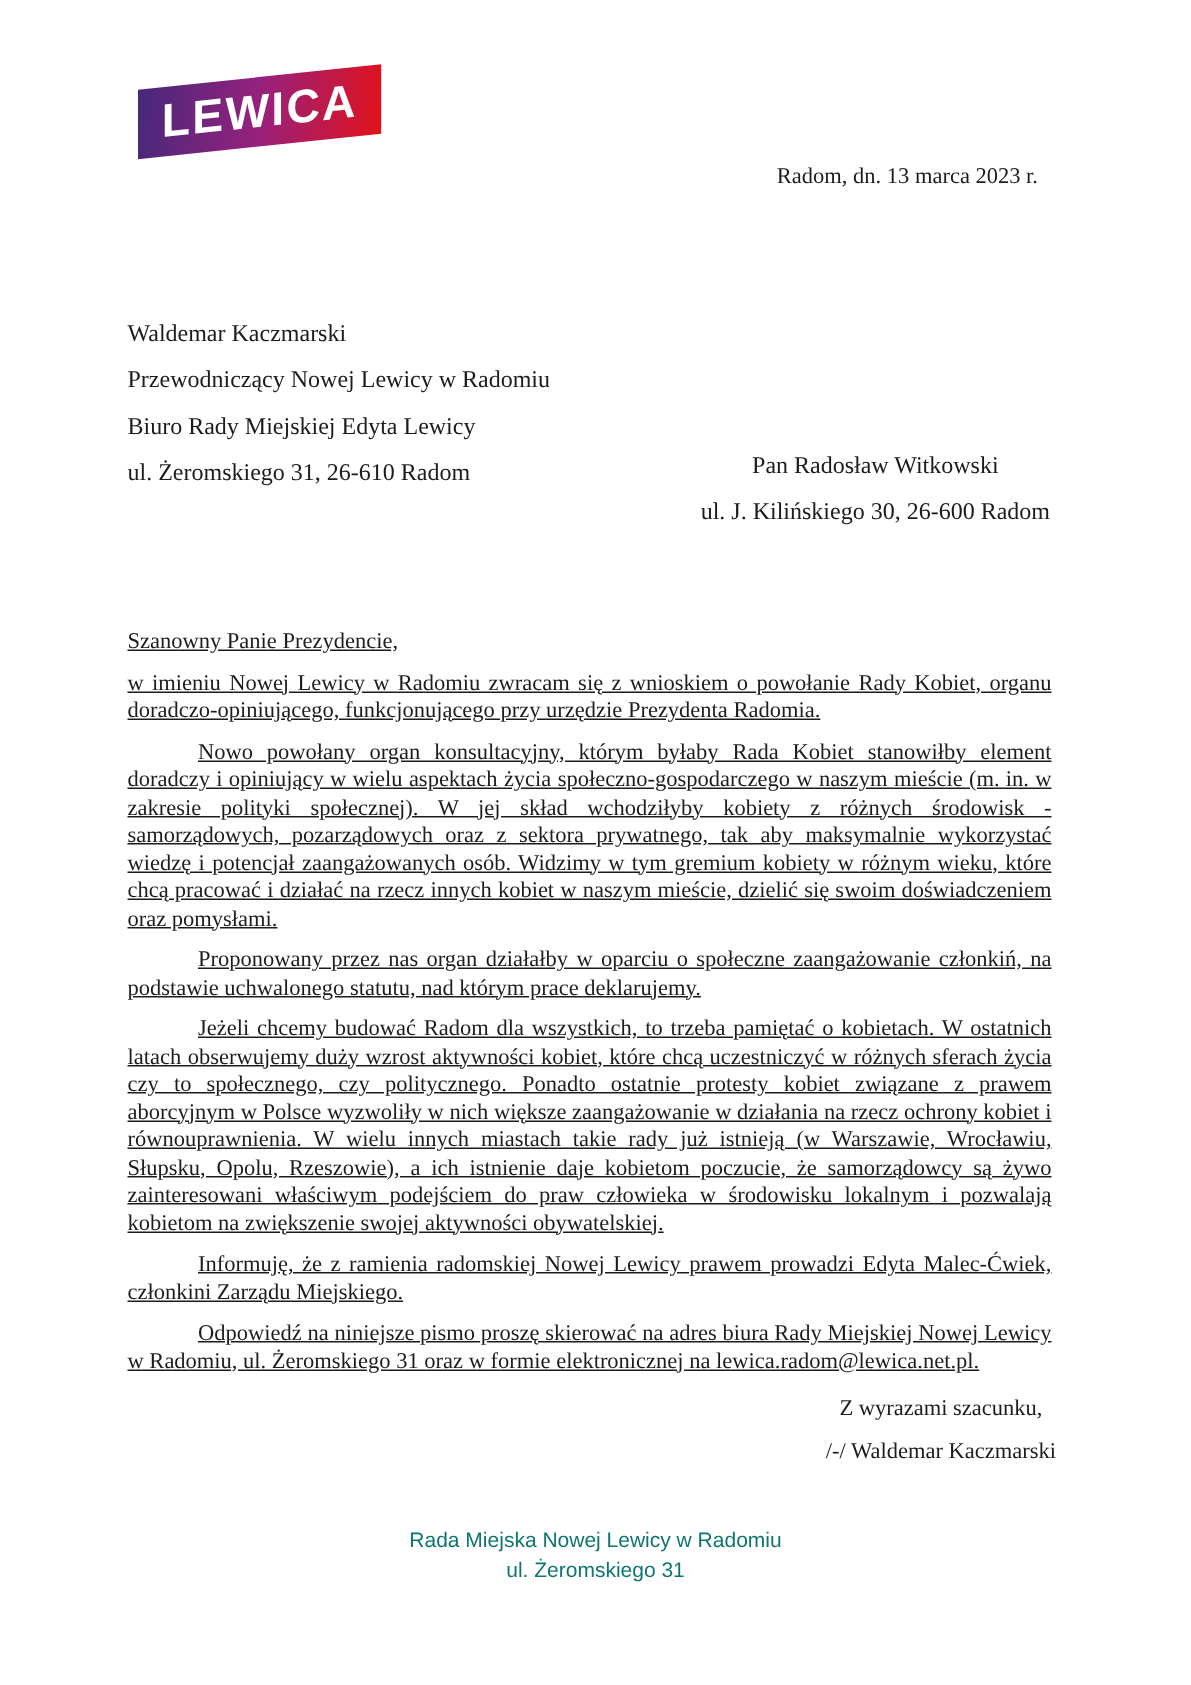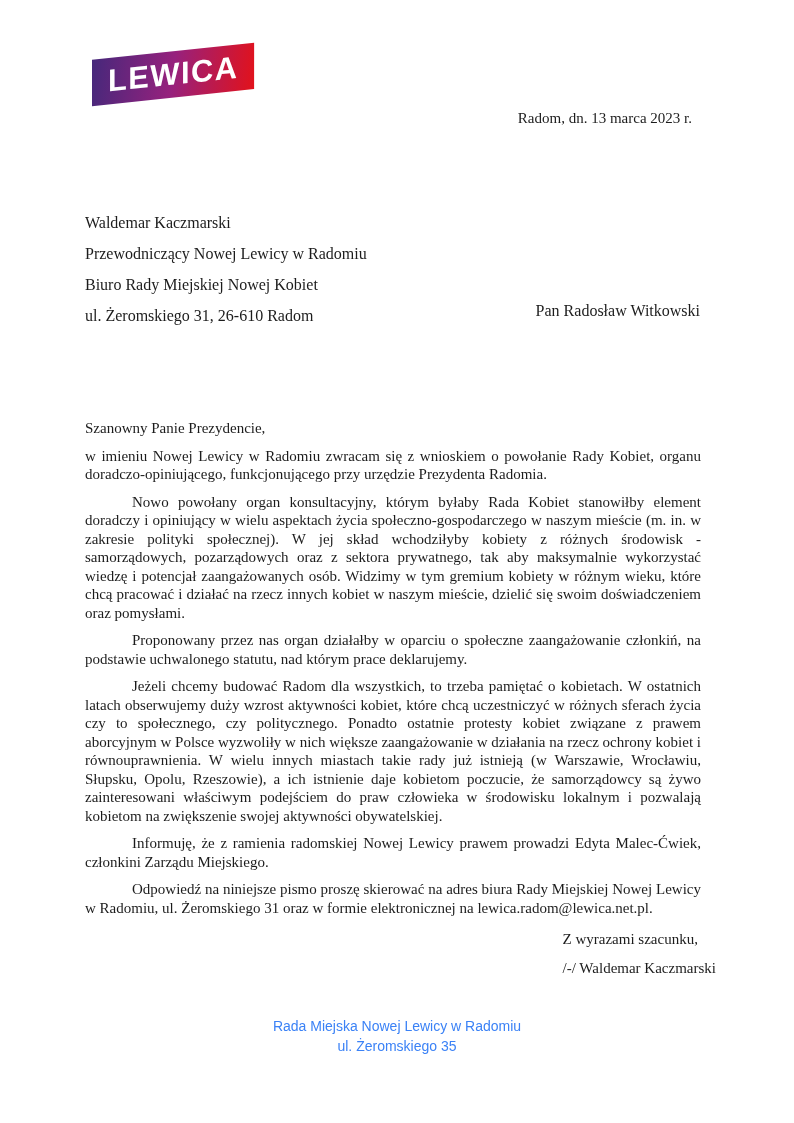--- a/index.html
+++ b/index.html
@@ -71,83 +71,85 @@
     font-size: 15px;
     line-height: 18.5px;
     text-align: justify;
   }
   .salutation {
     margin: 0 0 10px 0;
     text-align: left;
   }
   .body-text p {
     margin: 0 0 9px 0;
+    text-decoration: underline;
   }
   .body-text p.indent {
     text-indent: 47px;
   }
 
   .closing-block {
     position: absolute;
-    right: 78px;
+    right: 90px;
     top: 925px;
-    text-align: left;
+    text-align: center;
     font-size: 15px;
     line-height: 29px;
   }
 
   .page-footer {
     position: absolute;
     left: 0;
     right: 0;
     top: 1017px;
     text-align: center;
     font-family: "Liberation Sans", sans-serif;
     font-size: 14px;
     line-height: 19.5px;
-    color: #3b82f6;
+    color: #0f766e;
   }
 </style>
 </head>
 <body>
 
 <div class="page">
 
   <div class="logo-wrap">
     <div class="logo-banner" style="background: linear-gradient(97deg, rgb(70, 40, 123) 0%, rgb(151, 33, 125) 50%, rgb(226, 18, 27) 100%);">
       <span class="logo-text" style="color: rgb(255, 255, 255);">LEWICA</span>
     </div>
   </div>
 
   <div class="dateline">Radom, dn. 13 marca 2023 r.</div>
 
   <div class="sender-block">
     <div>Waldemar Kaczmarski</div>
     <div>Przewodniczący Nowej Lewicy w Radomiu</div>
-    <div>Biuro Rady Miejskiej Nowej Kobiet</div>
+    <div>Biuro Rady Miejskiej Edyta Lewicy</div>
     <div>ul. Żeromskiego 31, 26-610 Radom</div>
   </div>
 
   <div class="recipient-block">
     <div>Pan Radosław Witkowski</div>
+    <div>ul. J. Kilińskiego 30, 26-600 Radom</div>
   </div>
 
   <div class="body-text">
     <p class="salutation">Szanowny Panie Prezydencie,</p>
     <p>w imieniu Nowej Lewicy w Radomiu zwracam się z wnioskiem o powołanie Rady Kobiet, organu doradczo-opiniującego, funkcjonującego przy urzędzie Prezydenta Radomia.</p>
     <p class="indent">Nowo powołany organ konsultacyjny, którym byłaby Rada Kobiet stanowiłby element doradczy i opiniujący w wielu aspektach życia społeczno-gospodarczego w naszym mieście (m. in. w zakresie polityki społecznej). W jej skład wchodziłyby kobiety z różnych środowisk - samorządowych, pozarządowych oraz z sektora prywatnego, tak aby maksymalnie wykorzystać wiedzę i potencjał zaangażowanych osób. Widzimy w tym gremium kobiety w różnym wieku, które chcą pracować i działać na rzecz innych kobiet w naszym mieście, dzielić się swoim doświadczeniem oraz pomysłami.</p>
     <p class="indent">Proponowany przez nas organ działałby w oparciu o społeczne zaangażowanie członkiń, na podstawie uchwalonego statutu, nad którym prace deklarujemy.</p>
     <p class="indent">Jeżeli chcemy budować Radom dla wszystkich, to trzeba pamiętać o kobietach. W ostatnich latach obserwujemy duży wzrost aktywności kobiet, które chcą uczestniczyć w różnych sferach życia czy to społecznego, czy politycznego. Ponadto ostatnie protesty kobiet związane z prawem aborcyjnym w Polsce wyzwoliły w nich większe zaangażowanie w działania na rzecz ochrony kobiet i równouprawnienia.  W wielu innych miastach takie rady już istnieją (w Warszawie, Wrocławiu, Słupsku, Opolu, Rzeszowie), a ich istnienie daje kobietom poczucie, że samorządowcy są żywo zainteresowani właściwym podejściem do praw człowieka w środowisku lokalnym i pozwalają kobietom na zwiększenie swojej aktywności obywatelskiej.</p>
     <p class="indent">Informuję, że z ramienia radomskiej Nowej Lewicy prawem prowadzi Edyta Malec-Ćwiek, członkini Zarządu Miejskiego.</p>
     <p class="indent">Odpowiedź na niniejsze pismo proszę skierować na adres biura Rady Miejskiej Nowej Lewicy w Radomiu, ul. Żeromskiego 31 oraz w formie elektronicznej na lewica.radom@lewica.net.pl.</p>
   </div>
 
   <div class="closing-block">
     <div>Z wyrazami szacunku,</div>
     <div>/-/ Waldemar Kaczmarski</div>
   </div>
 
   <div class="page-footer">
     <div>Rada Miejska Nowej Lewicy w Radomiu</div>
-    <div>ul. Żeromskiego 35</div>
+    <div>ul. Żeromskiego 31</div>
   </div>
 
 </div>
 
 </body></html>

